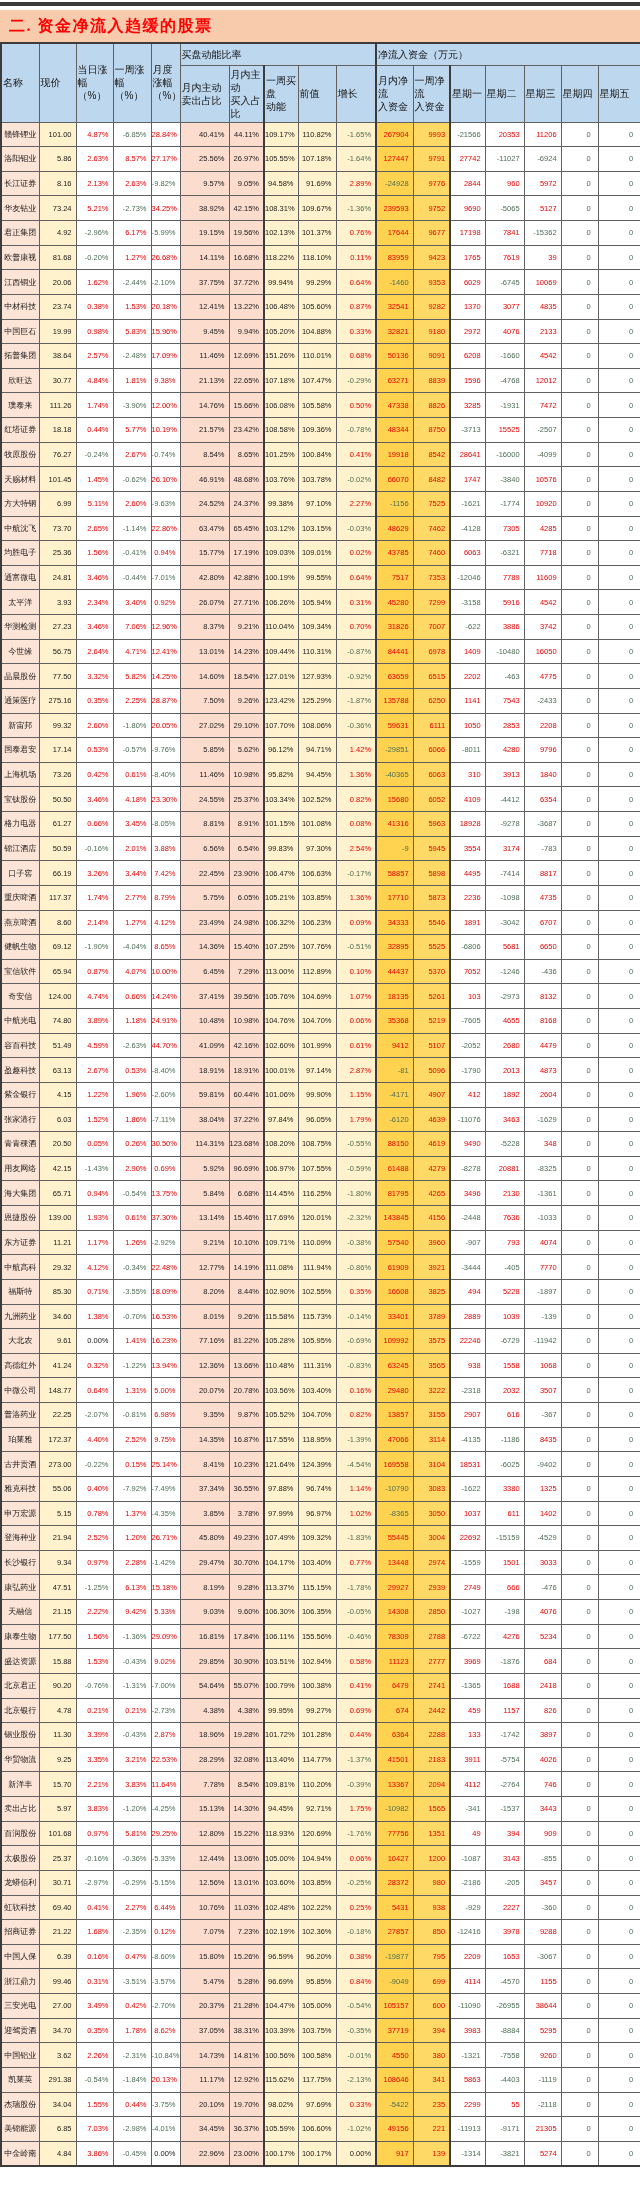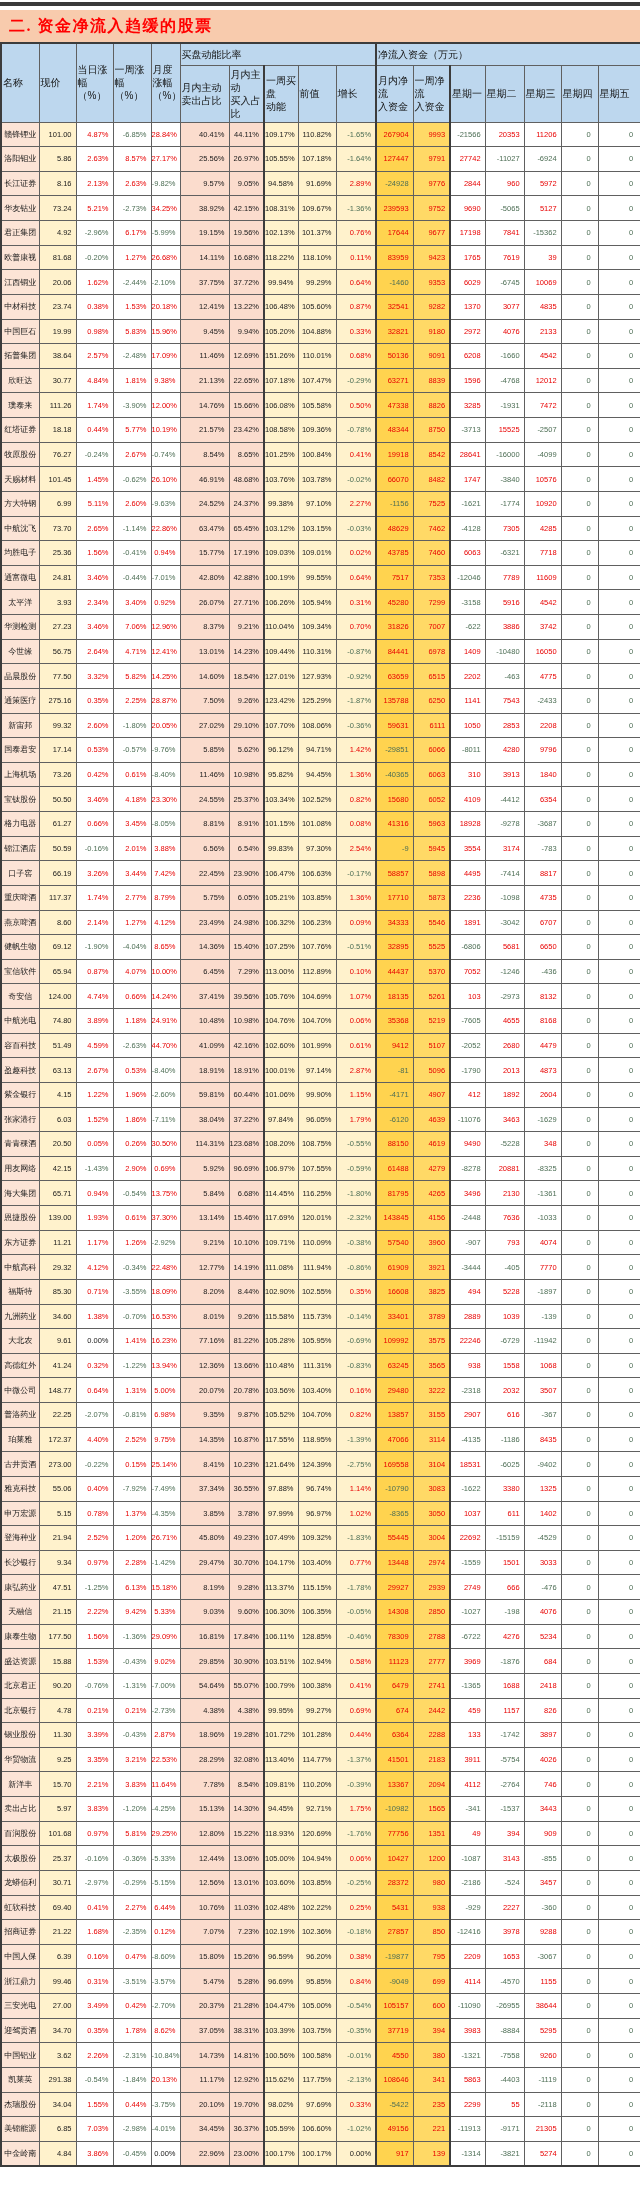--- a/index.html
+++ b/index.html
@@ -1120,21 +1120,21 @@
         <tr>
           <td class="c0">古井贡酒</td>
           <td class="c1">273.00</td>
           <td class="c2 neg">-0.22%</td>
           <td class="c3 pos">0.15%</td>
           <td class="c4 pos">25.14%</td>
           <td class="c5">8.41%</td>
           <td class="c6">10.23%</td>
           <td class="c7">121.64%</td>
           <td class="c8">124.39%</td>
-          <td class="c9 neg">-2.75%</td>
+          <td class="c9 neg">-4.54%</td>
           <td class="c10 pos">169558</td>
           <td class="c11 pos">3104</td>
           <td class="c12 pos">18531</td>
           <td class="c13 neg">-6025</td>
           <td class="c14 neg">-9402</td>
           <td class="c15 neg">0</td>
           <td class="c16 neg">0</td>
         </tr>
         <tr>
           <td class="c0">雅克科技</td>
@@ -1252,21 +1252,21 @@
         </tr>
         <tr>
           <td class="c0">康泰生物</td>
           <td class="c1">177.50</td>
           <td class="c2 pos">1.56%</td>
           <td class="c3 neg">-1.36%</td>
           <td class="c4 pos">29.09%</td>
           <td class="c5">16.81%</td>
           <td class="c6">17.84%</td>
           <td class="c7">106.11%</td>
-          <td class="c8">128.85%</td>
+          <td class="c8">155.56%</td>
           <td class="c9 neg">-0.46%</td>
           <td class="c10 pos">78309</td>
           <td class="c11 pos">2788</td>
           <td class="c12 neg">-6722</td>
           <td class="c13 pos">4276</td>
           <td class="c14 pos">5234</td>
           <td class="c15 neg">0</td>
           <td class="c16 neg">0</td>
         </tr>
         <tr>
@@ -1447,21 +1447,21 @@
           <td class="c3 neg">-0.29%</td>
           <td class="c4 neg">-5.15%</td>
           <td class="c5">12.56%</td>
           <td class="c6">13.01%</td>
           <td class="c7">103.60%</td>
           <td class="c8">103.85%</td>
           <td class="c9 neg">-0.25%</td>
           <td class="c10 pos">28372</td>
           <td class="c11 pos">980</td>
           <td class="c12 neg">-2186</td>
-          <td class="c13 neg">-524</td>
+          <td class="c13 neg">-205</td>
           <td class="c14 pos">3457</td>
           <td class="c15 neg">0</td>
           <td class="c16 neg">0</td>
         </tr>
         <tr>
           <td class="c0">虹软科技</td>
           <td class="c1">69.40</td>
           <td class="c2 pos">0.41%</td>
           <td class="c3 pos">2.27%</td>
           <td class="c4 pos">6.44%</td>

